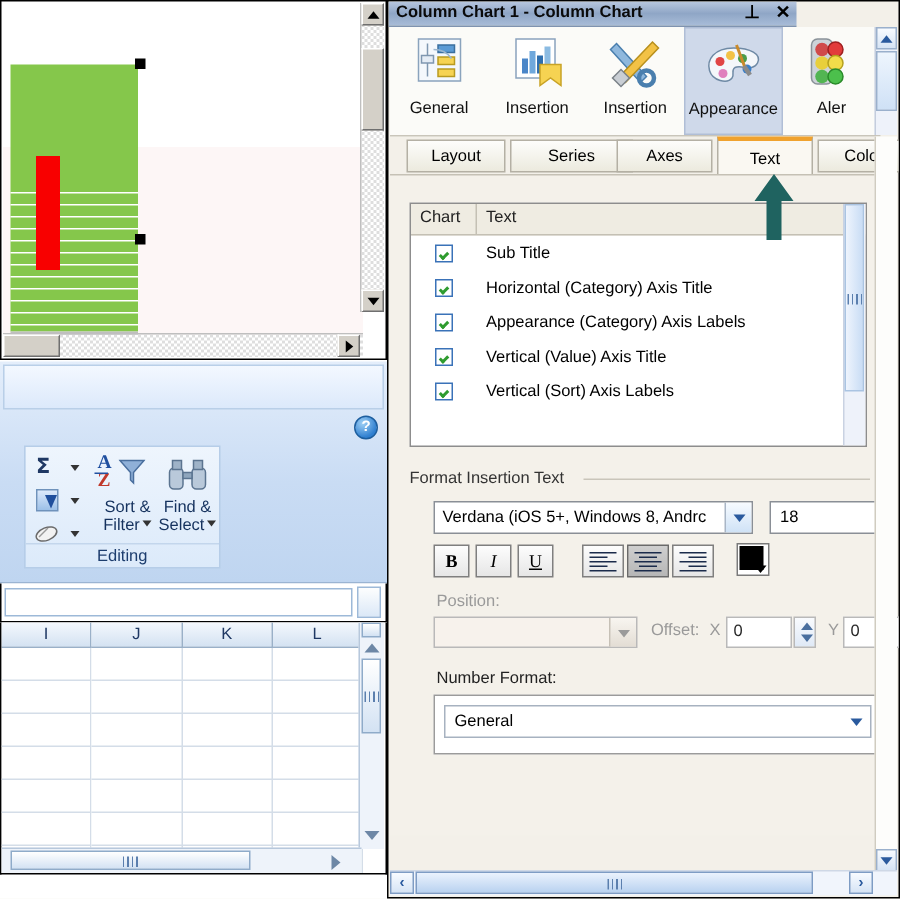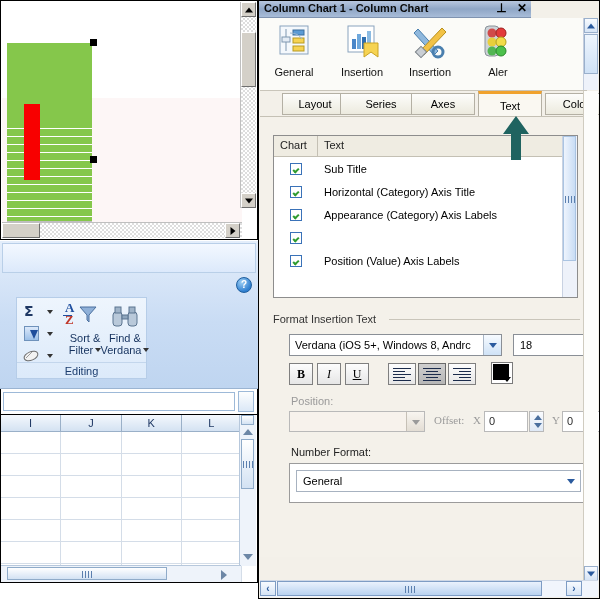--- a/index.html
+++ b/index.html
@@ -122,21 +122,21 @@
   .align-btn.on{background:linear-gradient(#cfcfcf,#b6b6b6);border-color:#6a6a6a;}
   .al{position:absolute;height:1px;background:#1b2b4b;}
   .colorbtn{position:absolute;left:489px;top:245px;width:22px;height:22px;background:#fff;border:1px solid #7a7a7a;box-sizing:border-box;}
   .colorbtn i{position:absolute;left:1px;top:1px;width:16px;height:16px;background:#000;display:block;}
   .colorbtn u{position:absolute;right:1px;bottom:1px;border-left:4px solid transparent;border-right:4px solid transparent;border-top:5px solid #000;}
 
   .pos-label{position:absolute;left:31px;top:278px;font-size:11px;color:#9a9a9a;}
   .pos-select{position:absolute;left:29px;top:294px;width:136px;height:21px;background:#f7f2ec;border:1px solid #b9b9b9;box-sizing:border-box;}
   .pos-select .sel-arrow{background:linear-gradient(#f8f5f0,#e3ddd4);border-left:1px solid #c6c0b6;}
   .pos-select .sel-arrow:after{border-top-color:#9a9a9a;}
-  .offset-lbl{position:absolute;top:297px;font-size:11px;color:#9a9a9a;font-family:Liberation Serif, serif;}
+  .offset-lbl{position:absolute;top:297px;font-size:11px;color:#9a9a9a;}
   .offset-in{position:absolute;top:294px;width:44px;height:21px;background:#fff;border:1px solid #b9b9b9;box-sizing:border-box;font-size:11px;line-height:19px;padding-left:4px;color:#2b2b2b;}
   .spinner{position:absolute;left:511px;top:294px;width:15px;height:21px;background:linear-gradient(#f9fbfe,#dfe9f6);border:1px solid #b9b9b9;box-sizing:border-box;}
   .spinner div{position:absolute;left:4px;width:0;height:0;}
 
   .numlabel{position:absolute;left:31px;top:329px;font-size:11px;color:#222;}
   .numbox{position:absolute;left:29px;top:346px;width:298px;height:40px;background:#fff;border:1px solid #9b9b9b;box-sizing:border-box;}
   .numsel{position:absolute;left:6px;top:6px;width:285px;height:22px;background:#fff;border:1px solid #a7b2c0;box-sizing:border-box;font-size:11px;line-height:20px;padding-left:6px;}
 
   .panel-vscroll{position:absolute;right:1px;top:90px;width:14px;bottom:17px;background:#fdfdfb;border-left:1px solid #d0ccc0;}
   .pv-btn{position:absolute;left:0;width:14px;height:15px;background:linear-gradient(#f8fbff,#d6e4f5);border:1px solid #9ab0cc;box-sizing:border-box;}
@@ -238,21 +238,21 @@
           <div class="bigicon">
             <svg style="position:absolute;left:12px;top:4px;" width="28" height="22" viewBox="0 0 28 22">
               <rect x="2" y="6" width="9" height="14" rx="3" fill="#b9c9da" stroke="#5b7490"></rect>
               <rect x="17" y="6" width="9" height="14" rx="3" fill="#b9c9da" stroke="#5b7490"></rect>
               <rect x="4" y="1" width="6" height="6" fill="#9fb3c8" stroke="#5b7490"></rect>
               <rect x="18" y="1" width="6" height="6" fill="#9fb3c8" stroke="#5b7490"></rect>
               <rect x="11" y="9" width="6" height="4" fill="#8fa6bd" stroke="#5b7490"></rect>
             </svg>
           </div>
           <div>Find &amp;</div>
-          <div><span>Verdana</span><i class="cmd-caret2"></i></div>
+          <div><span>Select</span><i class="cmd-caret2"></i></div>
         </div>
 
         <div class="grp-sep"></div>
         <div class="group-title">Editing</div>
       </div>
     </div>
 
     <div class="namebar">
       <div class="namebox"></div>
       <div class="namebox-btn"></div>
@@ -375,20 +375,35 @@
             <svg width="44" height="42" viewBox="0 0 44 42">
               <path d="M10 6 L30 28 L26 32 L6 10 Z" fill="#8fb8dd" stroke="#4a7fae"></path>
               <circle cx="30" cy="29" r="5" fill="none" stroke="#4a7fae" stroke-width="3"></circle>
               <path d="M34 5 L12 28 L16 32 L38 9 Z" fill="#f2c246" stroke="#b8901d"></path>
               <rect x="9" y="25" width="8" height="8" transform="rotate(45 13 29)" fill="#c9ced4" stroke="#7b8288"></rect>
             </svg>
           </div>
           <div class="rib-lbl">Insertion</div>
         </div>
 
+        <div class="rib-item active">
+          <div class="rib-ico">
+            <svg width="44" height="42" viewBox="0 0 44 42">
+              <path d="M22 8 C9 8 4 16 6 23 C8 30 18 32 21 28 C23 25 20 23 23 21 C27 19 35 24 38 18 C41 12 33 8 22 8 Z" fill="#f4f7fa" stroke="#6f8aa5"></path>
+              <circle cx="13" cy="17" r="3" fill="#e04545"></circle>
+              <circle cx="20" cy="13" r="3" fill="#f2c246"></circle>
+              <circle cx="28" cy="15" r="3" fill="#4a9c4a"></circle>
+              <circle cx="31" cy="22" r="3" fill="#3a7fc8"></circle>
+              <circle cx="15" cy="25" r="3" fill="#e07fbd"></circle>
+              <path d="M24 6 L30 22" stroke="#c98a2b" stroke-width="2"></path>
+              <path d="M29 20 L33 26" stroke="#8a8a8a" stroke-width="3"></path>
+            </svg>
+          </div>
+          <div class="rib-lbl">Appearance</div>
+        </div>
 
         <div class="rib-item">
           <div class="rib-ico">
             <svg width="44" height="42" viewBox="0 0 44 42">
               <rect x="9" y="3" width="14" height="30" rx="4" fill="#cdd3d8" stroke="#8a9299"></rect>
               <circle cx="16" cy="10" r="4.5" fill="#d04a4a"></circle>
               <circle cx="16" cy="19" r="4.5" fill="#e8cf3c"></circle>
               <circle cx="16" cy="28" r="4.5" fill="#52b552"></circle>
               <circle cx="25" cy="10" r="5" fill="#e23b3b" stroke="#9e2020"></circle>
               <circle cx="25" cy="19" r="5" fill="#f2dc4a" stroke="#b5a01d"></circle>
@@ -401,21 +416,21 @@
     </div>
 
     <div class="rib-vscroll">
       <div class="pv-btn" style="top:0;">
         <span class="tri up" style="border-bottom-color:#2a5a9e;"></span>
       </div>
       <div class="sb-thumb" style="left:0;top:16px;width:14px;height:40px;background:linear-gradient(#eef5fd,#cfe1f6);border-color:#9ab0cc;"></div>
     </div>
 
     <div class="tabs">
-      <div class="tab" style="left:22px;width:66px;">Layout</div>
+      <div class="tab" style="left:11px;width:66px;">Layout</div>
       <div class="tab" style="left:80px;width:82px;">Series</div>
       <div class="tab" style="left:151px;width:64px;">Axes</div>
       <div class="tab sel" style="left:218px;width:64px;">Text</div>
       <div class="tab" style="left:285px;width:62px;">Color</div>
     </div>
 
     <div class="tab-body">
 
       <div class="listbox">
         <div class="lb-head">
@@ -438,26 +453,27 @@
             <div class="lb-row">
               <div class="lb-c1">
                 <span class="cbx"></span>
               </div>
               <div class="lb-c2">Appearance (Category) Axis Labels</div>
             </div>
             <div class="lb-row">
               <div class="lb-c1">
                 <span class="cbx"></span>
               </div>
+              <div class="lb-c2">Vertical (Value) Axis Title</div>
             </div>
             <div class="lb-row">
               <div class="lb-c1">
                 <span class="cbx"></span>
               </div>
-              <div class="lb-c2">Position (Value) Axis Labels</div>
+              <div class="lb-c2">Vertical (Sort) Axis Labels</div>
             </div>
           </div>
         <div class="lb-vscroll">
           <div class="sb-thumb" style="left:0;top:0;width:13px;height:125px;background:linear-gradient(90deg,#eef4fd,#c9ddf5);border-color:#aac4e2;">
             <span class="grip" style="top:59px;"></span>
           </div>
         </div>
       </div>
 
       <div class="fieldset">

